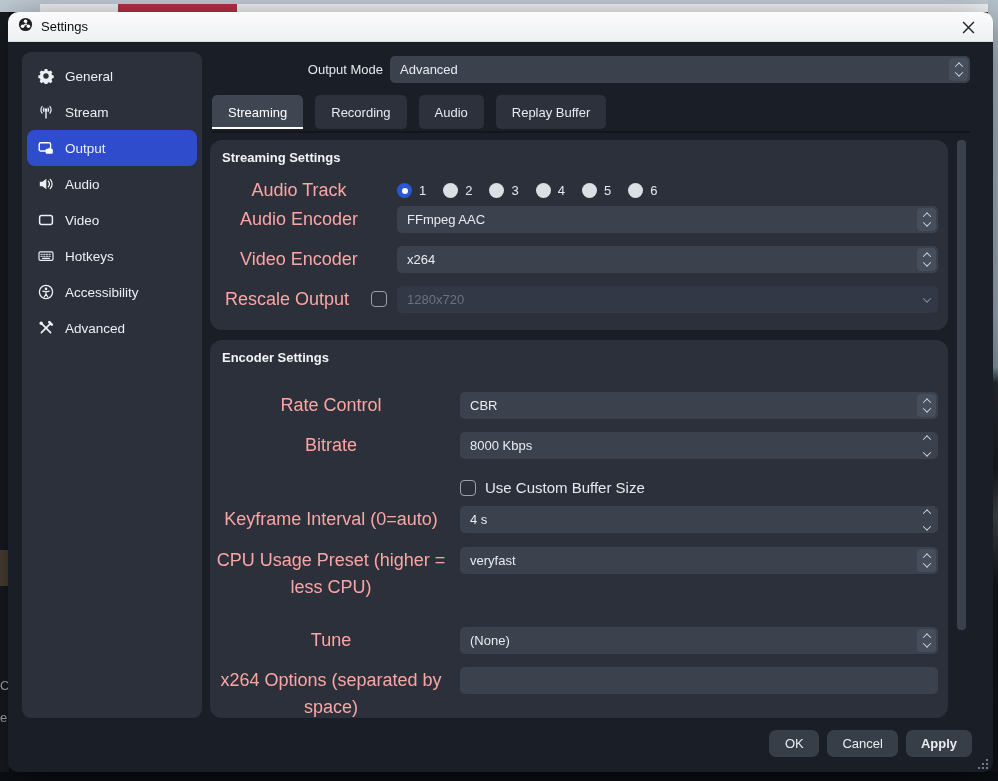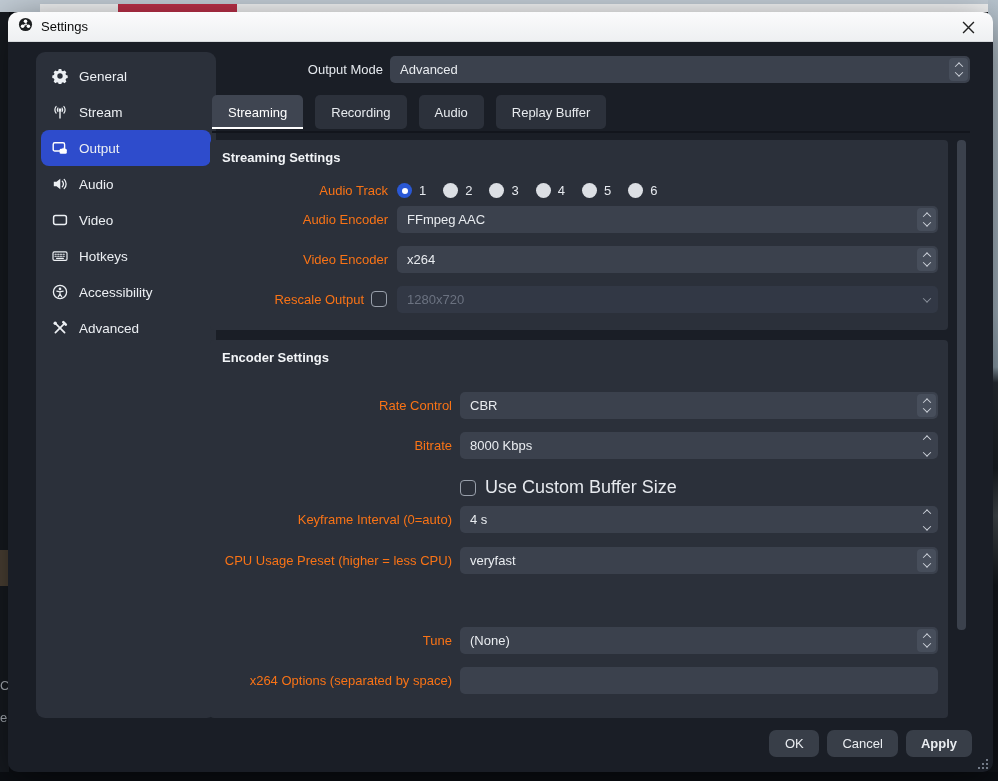--- a/index.html
+++ b/index.html
@@ -22,48 +22,48 @@
   .dialog { position:absolute; left:8px; top:12px; width:985px; height:760px;
     border-radius:10px; overflow:hidden; box-shadow:0 10px 40px rgba(0,0,0,.55); }
   .titlebar { position:relative; height:30px; background:linear-gradient(#fbfbfc,#eef0f2);
     display:flex; align-items:center; padding:12px 10px; gap:8px; border-bottom:1px solid #d7dadd; }
   .titlebar .title { font-size:13px; color:#0b0b0b; }
   .close-btn { position:absolute; right:12px; top:0; height:30px; width:26px;
     display:flex; align-items:center; justify-content:center; cursor:pointer; }
   .body { position:relative; height:730px; background:#1a1e26; }
 
   
-  .sidebar { position:absolute; left:28px; top:10px; width:180px; height:666px;
+  .sidebar { position:absolute; left:14px; top:10px; width:180px; height:666px;
     background:#2b303a; border-radius:9px; padding:6px 5px; }
   .side-item { position:relative; height:36px; display:flex; align-items:center; gap:11px;
     padding:0 11px; border-radius:8px; color:#eceff3; font-size:13.5px; cursor:pointer; }
   .side-item .icon { width:16px; height:16px; display:flex; }
   .side-item.selected { background:#2e4ccc; }
 
   
   .om-label { position:absolute; left:204px; top:14px; width:171px; height:28px;
     line-height:28px; text-align:right; color:#e5e9ee; font-size:13px; }
   .om-combo { left:382px; top:14px; width:580px; height:28px; position:absolute; }
 
   
   .tabs { position:absolute; left:204px; top:53px; display:flex; gap:12px; height:34px; }
   .tab { position:relative; background:#2c313b; color:#e7eaee; font-size:13px;
     display:flex; align-items:center; padding:0 16px; border-radius:5px; cursor:pointer; }
   .tab.active { background:#3f4551; color:#fff; border-radius:5px 5px 0 0; }
   .tab.active::after { content:""; position:absolute; left:0; right:0; bottom:0; height:2px; background:#fff; }
   .tabline { position:absolute; left:204px; top:89px; width:758px; height:2px; background:#12151c; }
 
   
-  .panel { position:absolute; left:202px; width:738px; background:#2b303a; border-radius:4px; }
+  .panel { position:absolute; left:202px; width:738px; background:#2b303a; border-radius:12px; }
   .panel h3 { position:absolute; left:12px; top:10px; color:#f2f4f7; font-size:13px; font-weight:bold; }
   .panel-streaming { top:98px; height:190px; }
   .panel-encoder { top:298px; height:378px; }
   .row { position:absolute; left:0; width:100%; height:27px; }
-  .rlabel { position:absolute; left:0; top:0; height:27px; line-height:27px; text-align:right;
-    color:#f97316; font-size:13px; }
+  .rlabel { position:absolute; left:0; top:0; height:27px; line-height:27px; text-align:center;
+    color:#fca5a5; font-size:18px; }
   .panel-streaming .rlabel { width:178px; }
   .panel-streaming .rfield { position:absolute; left:187px; width:541px; height:27px; }
   .panel-encoder .rlabel { width:242px; }
   .panel-encoder .rfield { position:absolute; left:250px; width:478px; height:27px; }
 
   
   .field { position:relative; height:27px; background:#3b414d; border-radius:5px;
     color:#e9ecf0; font-size:13px; display:flex; align-items:center; padding:0 28px 0 10px; }
   .field.disabled { background:#323845; color:#6b7280; }
   .spin { position:absolute; right:2px; top:2px; bottom:2px; width:19px; background:#474e5b;
@@ -80,21 +80,21 @@
   
   .radio-row { display:flex; align-items:center; gap:17px; height:27px; }
   .radio-opt { display:flex; align-items:center; gap:7px; cursor:pointer; }
   .radio { position:relative; width:15px; height:15px; border-radius:50%; background:#dcdfe4; }
   .radio-opt.checked .radio { background:#2a58d5; }
   .radio-opt.checked .radio::after { content:""; position:absolute; left:4.5px; top:4.5px;
     width:6px; height:6px; border-radius:50%; background:#fff; }
   .rnum { color:#e6e9ee; font-size:13px; }
   .checkbox { width:16px; height:16px; border:1.5px solid #99a0ab; border-radius:4px;
     background:transparent; flex:none; cursor:pointer; }
-  .cb-row { display:flex; align-items:center; gap:9px; height:27px; color:#e6e9ee; font-size:18px; }
+  .cb-row { display:flex; align-items:center; gap:9px; height:27px; color:#e6e9ee; font-size:15px; }
   .rescale-cb { position:absolute; left:161px; top:5px; }
 
   
   .scroll-thumb { position:absolute; left:949px; top:98px; width:9px; height:490px;
     background:#3b414c; border-radius:4px; }
   .footer { position:absolute; right:21px; top:688px; display:flex; gap:8px; }
   .btn { height:27px; background:#383e48; border:none; border-radius:7px; color:#eaedf1;
     font-size:13px; font-family:"Liberation Sans", sans-serif; padding:0 15px; cursor:pointer; }
   .btn-ok { min-width:50px; } .btn-cancel { min-width:70px; } .btn-apply { min-width:62px;font-weight:bold; }
   .sizegrip { position:absolute; right:5px; bottom:3px; width:13px; height:13px; }

